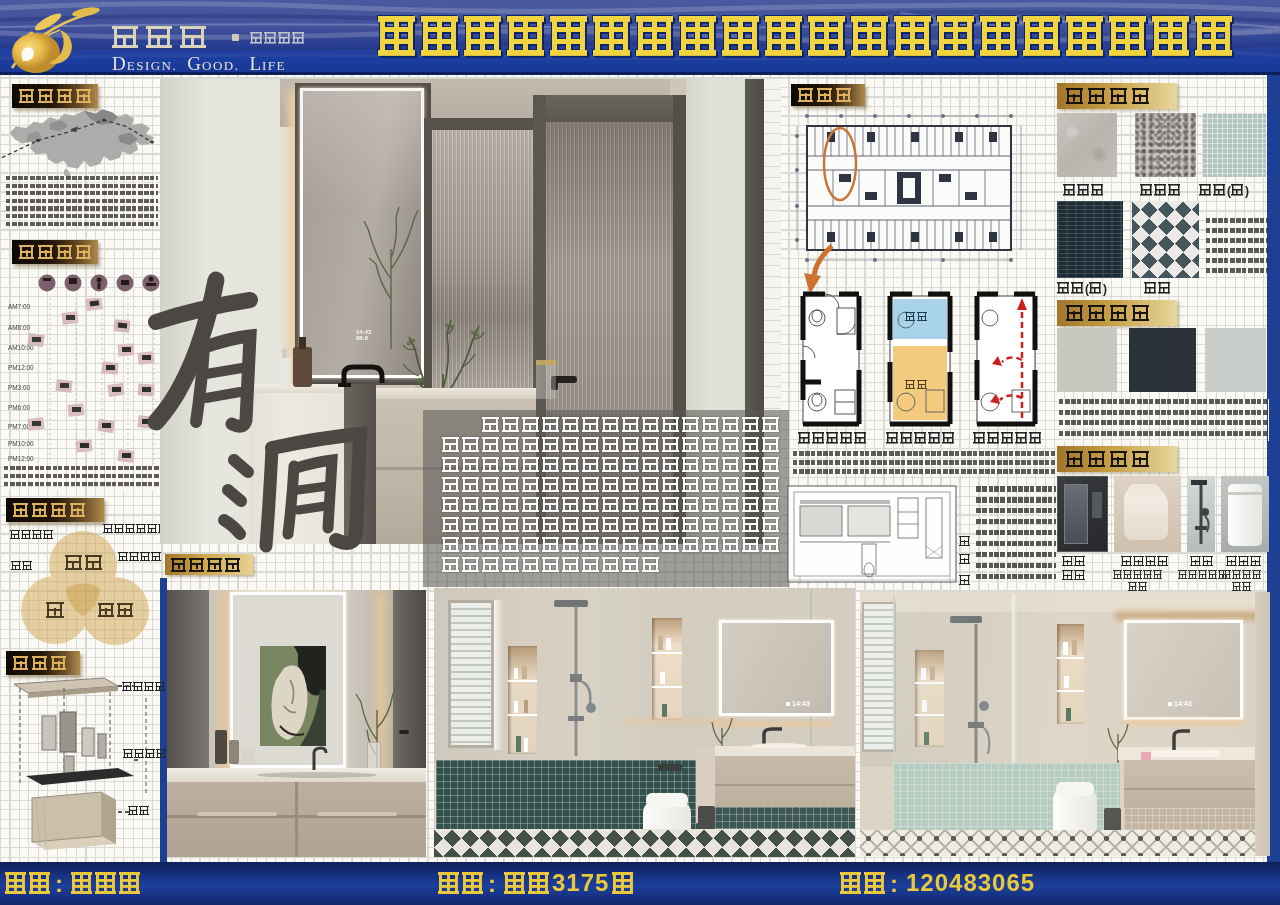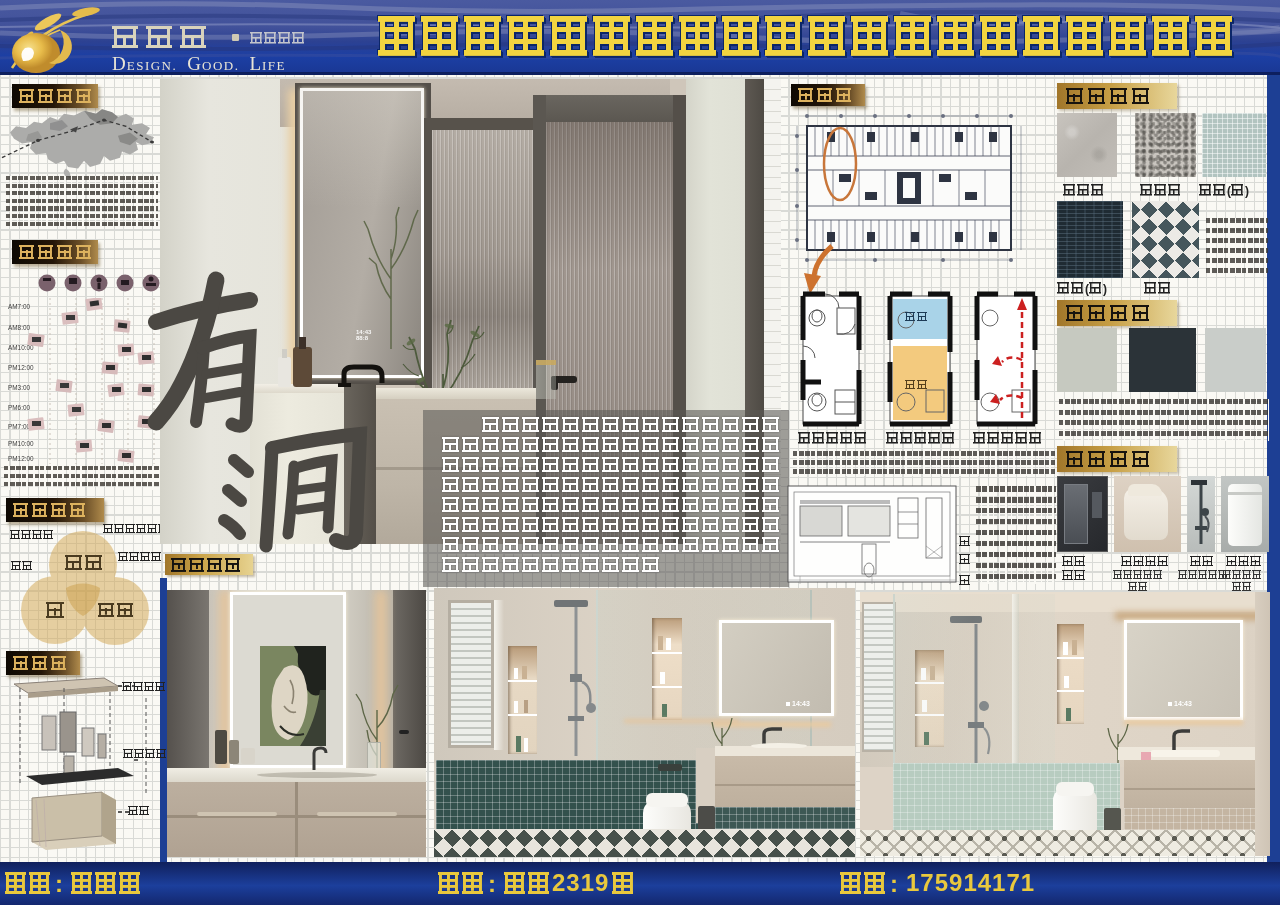--- a/index.html
+++ b/index.html
@@ -88,25 +88,25 @@
 
 <div class="ab" style="left:160px;top:578px;width:7px;height:284px;background:#1d3f94"></div>
 
 <div class="ab" id="footer" style="left:0;top:862px;width:1280px;height:43px;background:linear-gradient(180deg,#10205c,#1c3f9c 55%,#13276e)"></div>
 
 <div class="tr" style="left:5px;top:872px">
 <i class="z f"></i><i class="z f"></i><span class="col" style="font:bold 24px/20px 'Liberation Sans';--c:#e9c83d;margin:0 8px 0 2px">:</span><i class="z f"></i><i class="z f"></i><i class="z f"></i>
 </div>
 
 <div class="tr" style="left:438px;top:872px">
-<i class="z f"></i><i class="z f"></i><span class="col" style="font:bold 24px/20px 'Liberation Sans';--c:#e9c83d;margin:0 8px 0 2px">:</span><i class="z f"></i><i class="z f"></i><span class="num">2319</span><i class="z f" style="margin-left:3px"></i>
+<i class="z f"></i><i class="z f"></i><span class="col" style="font:bold 24px/20px 'Liberation Sans';--c:#e9c83d;margin:0 8px 0 2px">:</span><i class="z f"></i><i class="z f"></i><span class="num">3175</span><i class="z f" style="margin-left:3px"></i>
 </div>
 
 <div class="tr" style="left:840px;top:872px">
-<i class="z f"></i><i class="z f"></i><span class="col" style="font:bold 24px/20px 'Liberation Sans';--c:#e9c83d;margin:0 8px 0 2px">:</span><span class="num">175914171</span>
+<i class="z f"></i><i class="z f"></i><span class="col" style="font:bold 24px/20px 'Liberation Sans';--c:#e9c83d;margin:0 8px 0 2px">:</span><span class="num">120483065</span>
 </div>
 <style>
 .z.f{width:21px;height:22px;margin-right:3px;--c:#e9c83d;
 background-image:linear-gradient(var(--c),var(--c)),linear-gradient(var(--c),var(--c)),linear-gradient(var(--c),var(--c)),linear-gradient(var(--c),var(--c)),linear-gradient(var(--c),var(--c)),linear-gradient(var(--c),var(--c)),linear-gradient(var(--c),var(--c));
 background-position:50% 2%,50% 34%,50% 66%,50% 98%,5% 50%,50% 52%,95% 50%;
 background-size:100% 14%,86% 13%,86% 13%,100% 14%,14% 94%,14% 72%,14% 94%}
 .num{display:inline-block;font:bold 24px/22px "Liberation Sans",sans-serif;color:#e9c83d;vertical-align:bottom;letter-spacing:1px}
 </style>
 
 <div class="hdrbox" style="left:12px;top:84px;width:86px;height:24px">

